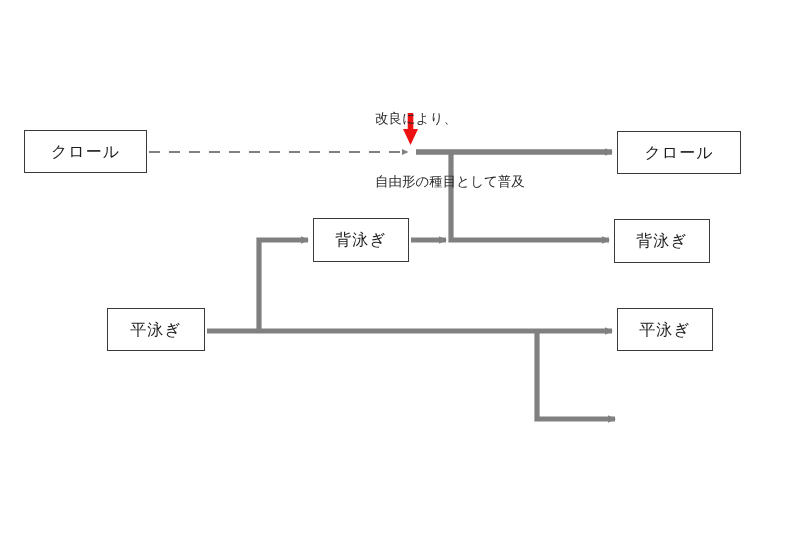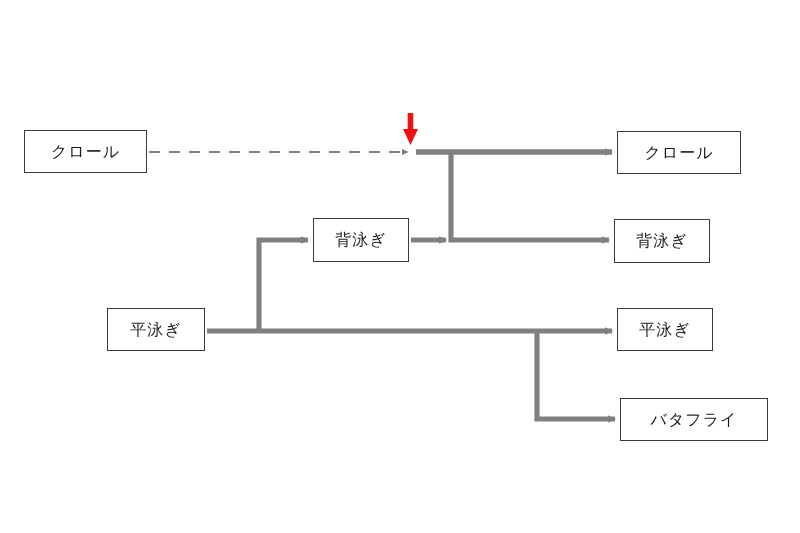--- a/index.html
+++ b/index.html
@@ -88,20 +88,24 @@
     <g>
       <path d="M537,331 L537,419 L615,419" stroke="#808080" stroke-width="5.2" fill="none" stroke-linejoin="miter" marker-end="url(#arrowGray)"></path>
     </g>
 
     <g>
       <path d="M410.5,113 L410.5,131" stroke="#ee1111" stroke-width="5.6" fill="none"></path>
       <path d="M403,129 L418,129 L410.5,145 z" fill="#ee1111"></path>
     </g>
   </svg>
 
+  <div class="annotation" style="left:375px; top:66px;">
+    <div>改良により、</div>
+    <div>自由形の種目として普及</div>
+  </div>
 
   <div class="node" style="left:24px; top:130px; width:123px; height:43px;">
     <span>クロール</span>
   </div>
 
   <div class="node" style="left:313px; top:218px; width:96px; height:44px;">
     <span>背泳ぎ</span>
   </div>
 
   <div class="node" style="left:107px; top:308px; width:98px; height:43px;">
@@ -113,17 +117,14 @@
   </div>
 
   <div class="node" style="left:614px; top:219px; width:96px; height:44px;">
     <span>背泳ぎ</span>
   </div>
 
   <div class="node" style="left:617px; top:308px; width:96px; height:43px;">
     <span>平泳ぎ</span>
   </div>
 
-  <div class="node" style="left:620px; top:398px; width:148px; height:43px;">
-    <span>バタフライ</span>
-  </div>
 
 </div>
 
 </body></html>

